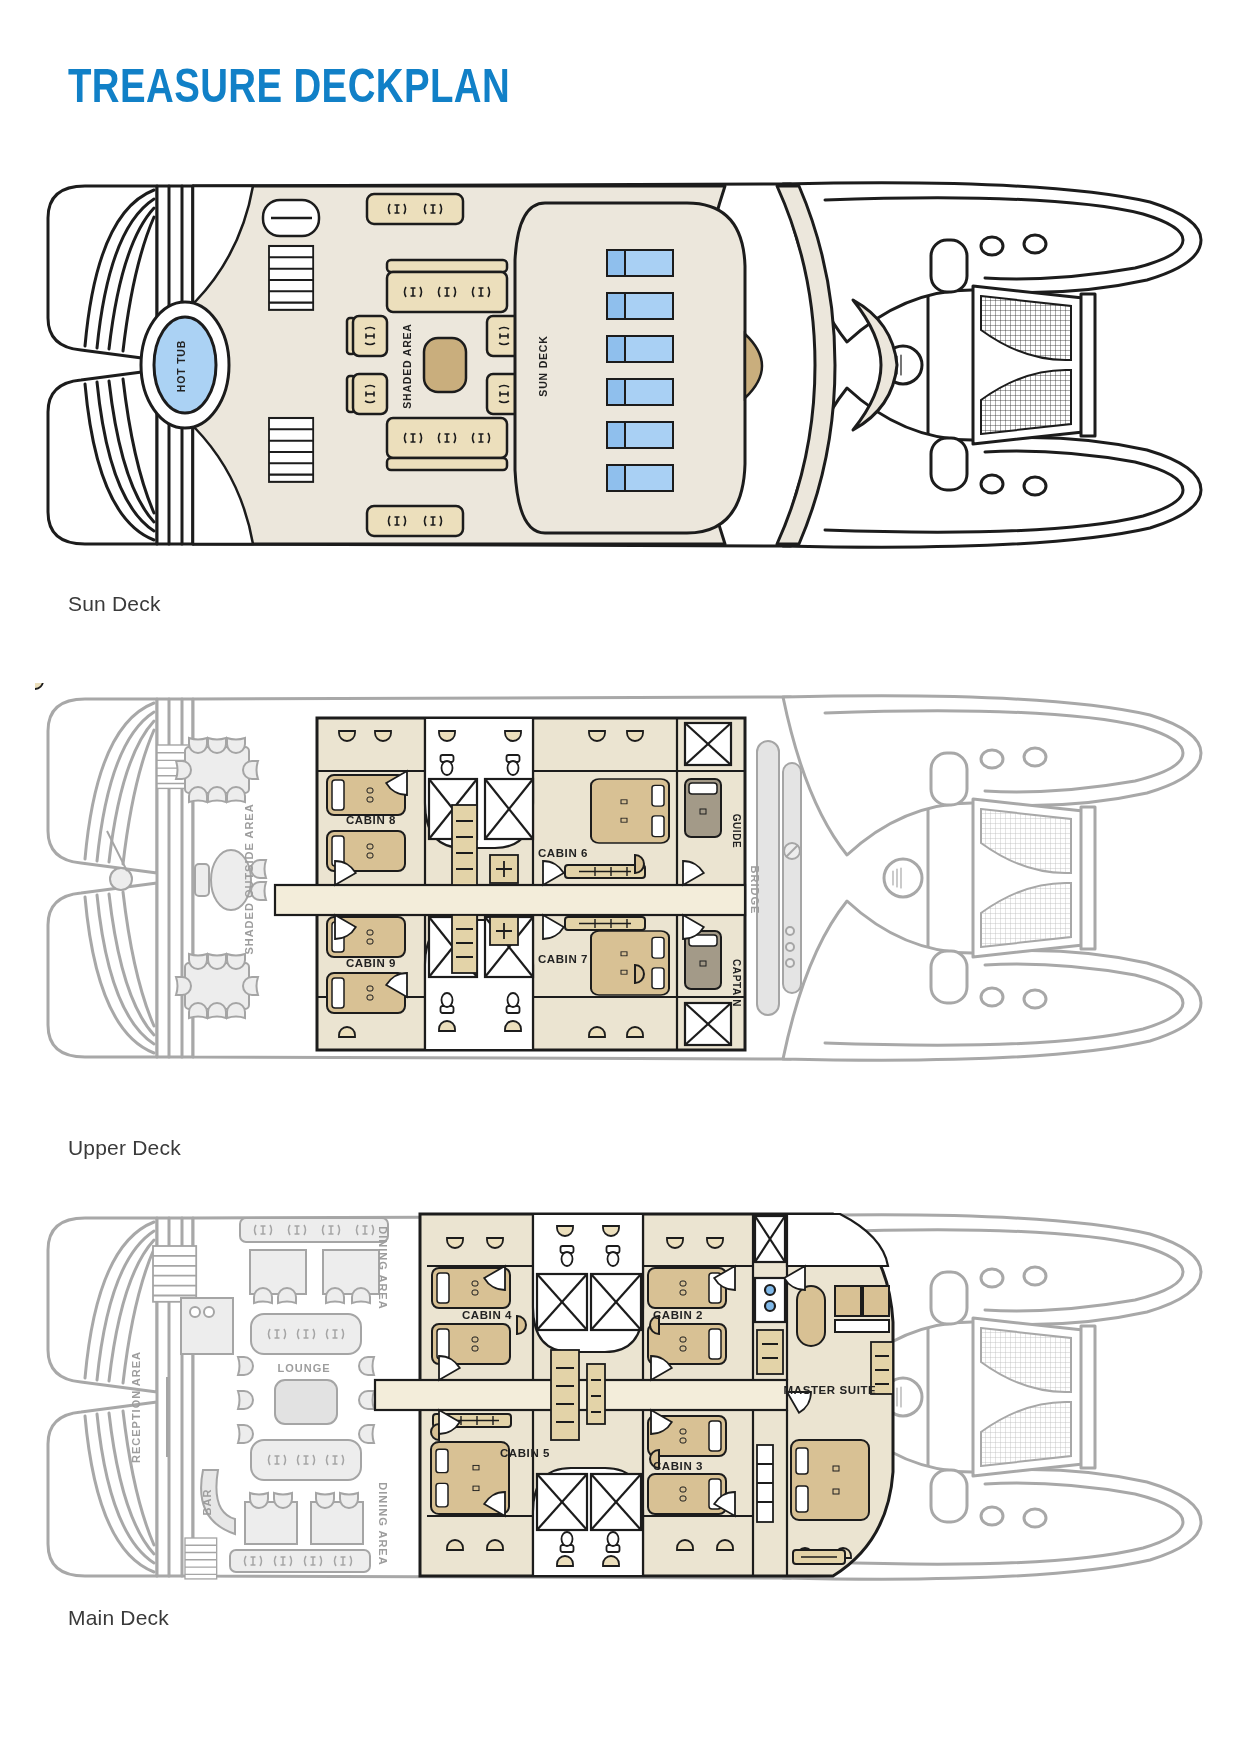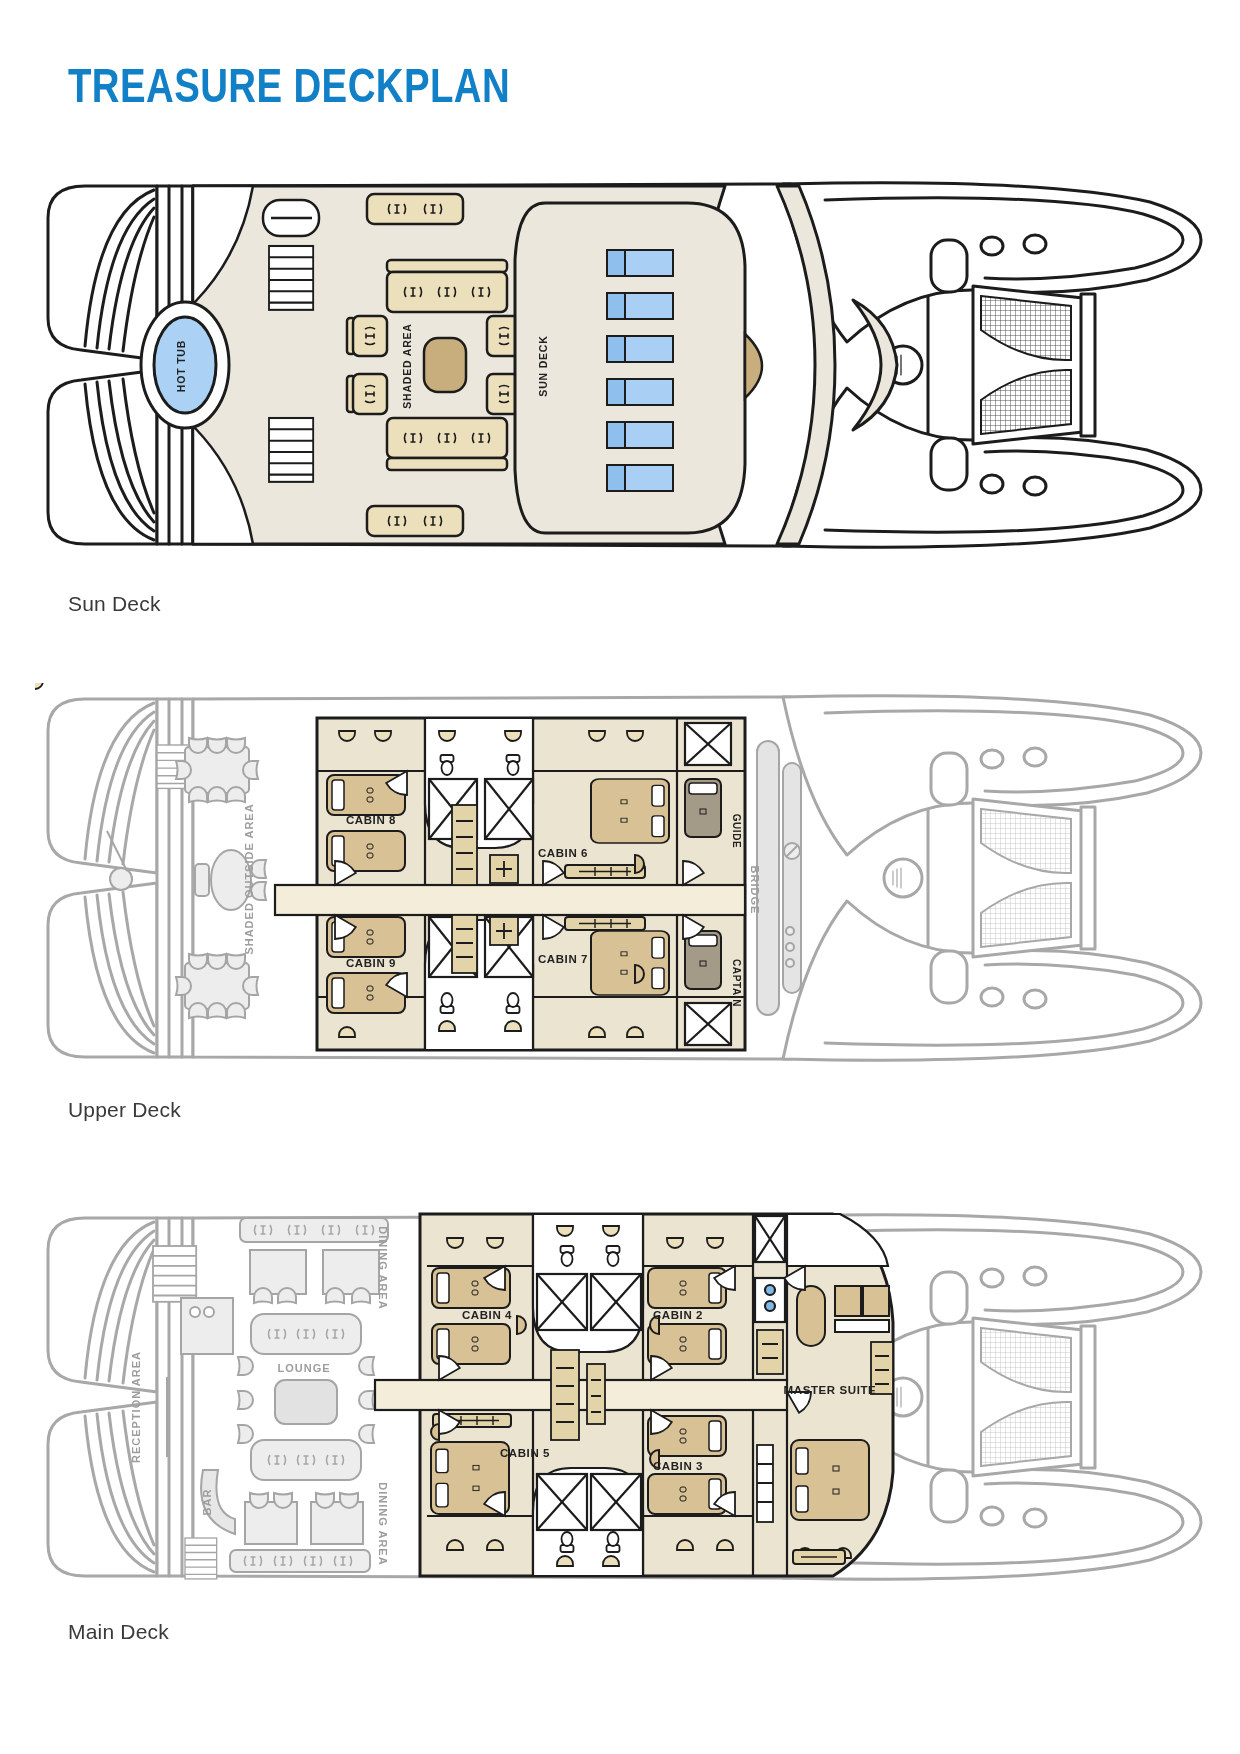--- a/index.html
+++ b/index.html
@@ -1,20 +1,20 @@
 <!DOCTYPE html>
 <html><head>
 <meta charset="utf-8">
 <style>
   html,body{margin:0;padding:0;background:#fff;}
   body{width:1240px;height:1754px;position:relative;font-family:"Liberation Sans",sans-serif;overflow:hidden;}
   .title{position:absolute;left:68px;top:58px;font-size:48px;font-weight:bold;color:#1180c7;
          transform:scaleX(.8);transform-origin:left top;letter-spacing:.5px;white-space:nowrap;}
   .caption{position:absolute;left:68px;font-size:21px;color:#3a3a3a;letter-spacing:.2px;}
-  .cap-sun{top:592px;}  .cap-upper{top:1098px;}  .cap-main{top:1606px;margin-top:14px;}
+  .cap-sun{top:592px;}  .cap-upper{top:1136px;}  .cap-main{top:1606px;}
   svg.deck{position:absolute;left:35px;width:1170px;height:390px;}
   .d-sun{top:170px;} .d-upper{top:683px;} .d-main{top:1202px;}
   .ink{color:#1c1c1c;} .gst{color:#a8a8a8;}
   use.hull{stroke-width:3;}
   text{font-family:"Liberation Sans",sans-serif;}
   .t{font-size:11.5px;font-weight:700;fill:#222;letter-spacing:.6px;text-anchor:middle;}
   .ts{font-size:10.5px;font-weight:700;fill:#222;letter-spacing:.8px;text-anchor:middle;}
   .tg{font-size:11px;font-weight:700;fill:#9d9d9d;letter-spacing:1px;text-anchor:middle;}
   .fur{stroke:#a5a5a5;fill:#ededed;stroke-width:2;}
   .wall{stroke:#1c1c1c;stroke-width:2.2;fill:none;}

